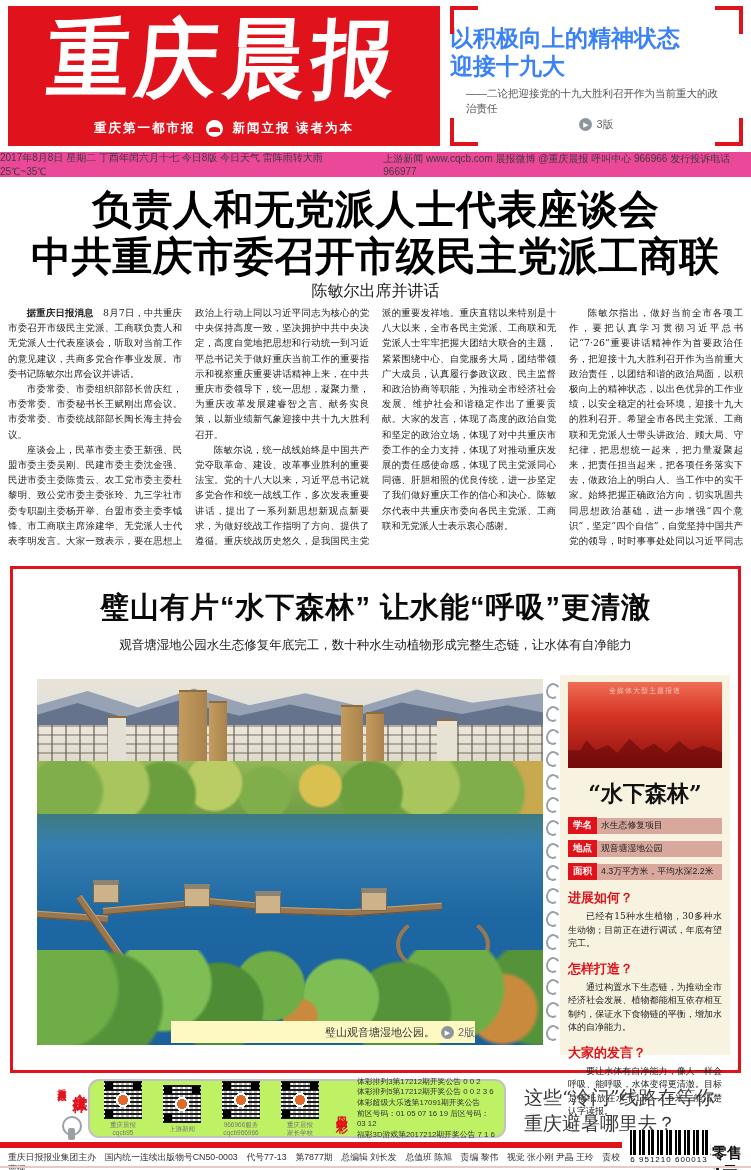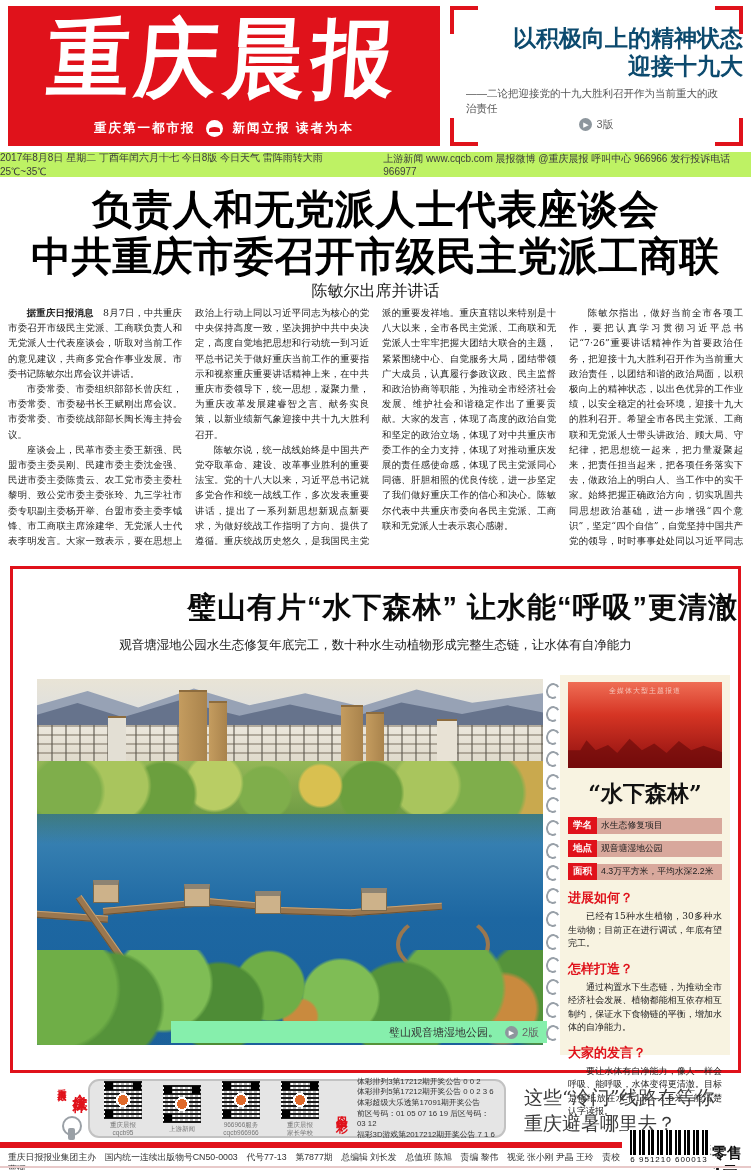--- a/index.html
+++ b/index.html
@@ -20,43 +20,43 @@
   }
   .mast-logo{width:17px;height:17px;border-radius:50%;background:#fff;position:relative;flex:0 0 auto;}
   .mast-logo::after{content:"";position:absolute;left:3px;top:7px;width:11px;height:5px;border-radius:50% 50% 0 0;background:#e0121b;}
   
   .trbox{position:absolute;left:450px;top:6px;width:293px;height:140px;background:#fff;}
   .corner{position:absolute;width:24px;height:24px;}
   .corner.tl{left:0;top:0;border-left:4px solid #e0121b;border-top:4px solid #e0121b;}
   .corner.tr{right:0;top:0;border-right:4px solid #e0121b;border-top:4px solid #e0121b;}
   .corner.bl{left:0;bottom:0;border-left:4px solid #e0121b;border-bottom:4px solid #e0121b;}
   .corner.br{right:0;bottom:0;border-right:4px solid #e0121b;border-bottom:4px solid #e0121b;}
-  .tr-title{margin-top:18px;text-align:right;font-weight:900;font-size:23px;line-height:28px;color:#0c4a6e;}
+  .tr-title{margin-top:18px;text-align:left;font-weight:900;font-size:23px;line-height:28px;color:#3b82f6;}
   .tr-sub{margin:6px 16px 0;font-size:10.5px;line-height:15px;color:#555;}
   .pagebadge{display:inline-flex;align-items:center;gap:4px;font-size:11px;color:#666;}
   .pagebadge .pb-circle{width:13px;height:13px;border-radius:50%;background:#8d969d;color:#fff;
     display:inline-flex;align-items:center;justify-content:center;font-size:7px;line-height:1;}
   .tr-badge{position:absolute;left:0;bottom:14px;width:100%;text-align:center;}
   
-  .datebar{position:absolute;left:0;top:152px;width:751px;height:25px;background:#bef264;
+  .datebar{position:absolute;left:0;top:152px;width:751px;height:25px;background:#ec4899;
     display:flex;align-items:center;justify-content:center;gap:26px;font-size:10px;color:#3c3c3c;}
   
   .main-headline{position:absolute;left:0;top:186px;width:751px;text-align:center;
     font-weight:900;font-size:40px;line-height:47px;letter-spacing:0.5px;color:#000;}
   .main-subhead{position:absolute;left:0;top:281px;width:751px;text-align:center;
     font-family:"DejaVu Serif",serif;font-size:16px;color:#222;}
   
   .bodytext{position:absolute;left:8px;top:305px;width:735px;height:252px;
     column-count:4;column-gap:13px;column-fill:auto;overflow:hidden;
     font-family:"DejaVu Serif",serif;font-size:9.4px;line-height:15.2px;text-align:justify;color:#1c1c1c;}
   .bodytext p{margin:0;text-indent:2em;}
   .bodytext p strong{font-family:"Liberation Sans",sans-serif;}
   
   .feature{position:absolute;left:10px;top:566px;width:725px;height:501px;border:3px solid #e0121b;background:#fff;}
-  .f-headline{margin-top:19px;text-align:right;font-weight:900;font-size:29px;letter-spacing:1px;color:#0a0a0a;}
+  .f-headline{margin-top:19px;text-align:center;font-weight:900;font-size:29px;letter-spacing:1px;color:#0a0a0a;}
   .f-subhead{margin-top:9px;text-align:center;font-size:12.5px;color:#1a1a1a;}
   
   .photo{position:absolute;left:24px;top:110px;width:506px;height:366px;overflow:hidden;background:#2f7cab;}
   .ph-sky{position:absolute;left:0;top:0;width:100%;height:14%;background:linear-gradient(#e9e4d6,#d9dde2);}
   .ph-mount2{position:absolute;left:0;top:0;width:100%;height:13%;background:#97a2b5;
     clip-path:polygon(0 100%,0 55%,10% 25%,20% 60%,31% 20%,42% 55%,53% 30%,64% 58%,75% 22%,86% 50%,100% 30%,100% 100%);}
   .ph-mount1{position:absolute;left:0;top:2%;width:100%;height:13%;background:#66738c;
     clip-path:polygon(0 100%,0 60%,8% 35%,17% 65%,28% 30%,40% 62%,50% 38%,62% 66%,72% 34%,84% 58%,93% 40%,100% 55%,100% 100%);}
   .ph-city{position:absolute;left:0;top:12.5%;width:100%;height:11.5%;
     background:
@@ -97,22 +97,22 @@
       radial-gradient(circle at 25% 35%,#7fbd55 0 12%,transparent 13%),
       radial-gradient(circle at 36% 60%,#4e8c36 0 13%,transparent 14%),
       radial-gradient(circle at 46% 38%,#6fae47 0 12%,transparent 13%),
       radial-gradient(circle at 52% 70%,#c98a3e 0 6%,transparent 7%),
       radial-gradient(circle at 60% 50%,#7fbd55 0 12%,transparent 13%),
       radial-gradient(circle at 72% 65%,#55933a 0 13%,transparent 14%),
       radial-gradient(circle at 82% 40%,#6fae47 0 12%,transparent 13%),
       radial-gradient(circle at 92% 62%,#c98a3e 0 7%,transparent 8%),
       radial-gradient(circle at 99% 45%,#55933a 0 10%,transparent 11%),
       linear-gradient(rgba(30,90,140,0) 0 18%,rgba(35,95,150,.25));}
-  .ph-caption{position:absolute;left:158px;top:452px;width:376px;height:22px;background:#86efac;
-    display:flex;align-items:center;justify-content:flex-end;gap:6px;padding-right:8px;box-sizing:border-box;
+  .ph-caption{position:absolute;left:158px;top:452px;width:304px;height:22px;background:#fef9c3;
+    display:flex;align-items:center;justify-content:flex-end;gap:6px;padding-right:0;box-sizing:border-box;
     font-size:11px;color:#333;}
   
   .rings{position:absolute;left:531px;top:114px;width:17px;height:358px;
     display:flex;flex-direction:column;justify-content:space-between;align-items:center;}
   .ring{width:10px;height:12px;border:2.5px solid #98a0a8;border-radius:50%;border-right-color:transparent;transform:rotate(14deg);}
   
   .card{position:absolute;left:547px;top:106px;width:170px;height:380px;background:#f8f3e1;
     box-sizing:border-box;padding:7px 8px;}
   .promo{position:relative;width:100%;height:86px;overflow:hidden;
     background:linear-gradient(180deg,#ef6e55 0%,#d63524 38%,#8c0f0f 100%);text-align:center;}
@@ -129,21 +129,21 @@
   .qa-q{margin:9px 0 3px;color:#e0121b;font-weight:900;font-size:13px;}
   .qa-a{margin:0;font-size:9px;line-height:13.5px;text-align:justify;text-indent:2em;color:#222;
     font-family:"DejaVu Serif",serif;}
   
   .media-label{position:absolute;left:55px;top:1082px;display:flex;flex-direction:row;gap:2px;}
   .ml-small{writing-mode:vertical-rl;font-size:9px;color:#e0121b;font-weight:bold;letter-spacing:1px;}
   .ml-big{writing-mode:vertical-rl;font-size:15px;color:#e0121b;font-weight:900;letter-spacing:2px;}
   .hand-icon{position:absolute;left:62px;top:1116px;width:16px;height:16px;border:2px solid #9aa0a6;border-radius:50%;}
   .hand-icon::after{content:"";position:absolute;left:4px;top:10px;width:7px;height:12px;background:#9aa0a6;border-radius:2px;}
   .roundedbox{position:absolute;left:88px;top:1079px;width:418px;height:59px;border:2px solid #c2c2c2;border-radius:11px;
-    display:flex;align-items:center;padding:0 7px;gap:7px;box-sizing:border-box;background:#e5e5e5;}
+    display:flex;align-items:center;padding:0 7px;gap:7px;box-sizing:border-box;background:#bef264;}
   .qr-item{flex:0 0 auto;width:52px;text-align:center;}
   .qr{width:38px;height:38px;margin:0 auto;
     background:
       radial-gradient(circle,#e06a2b 0 5px,#fff 5px 7px,transparent 7px) center/16px 16px no-repeat,
       linear-gradient(#000,#000) 1px 1px/8px 8px no-repeat,
       linear-gradient(#000,#000) 29px 1px/8px 8px no-repeat,
       linear-gradient(#000,#000) 1px 29px/8px 8px no-repeat,
       repeating-linear-gradient(0deg,#1a1a1a 0 2px,transparent 2px 4px),
       repeating-linear-gradient(90deg,#fff 0 2px,#b9b9b9 2px 5px);}
   .qr-cap{font-size:6.5px;line-height:8px;color:#777;margin-top:2px;}

